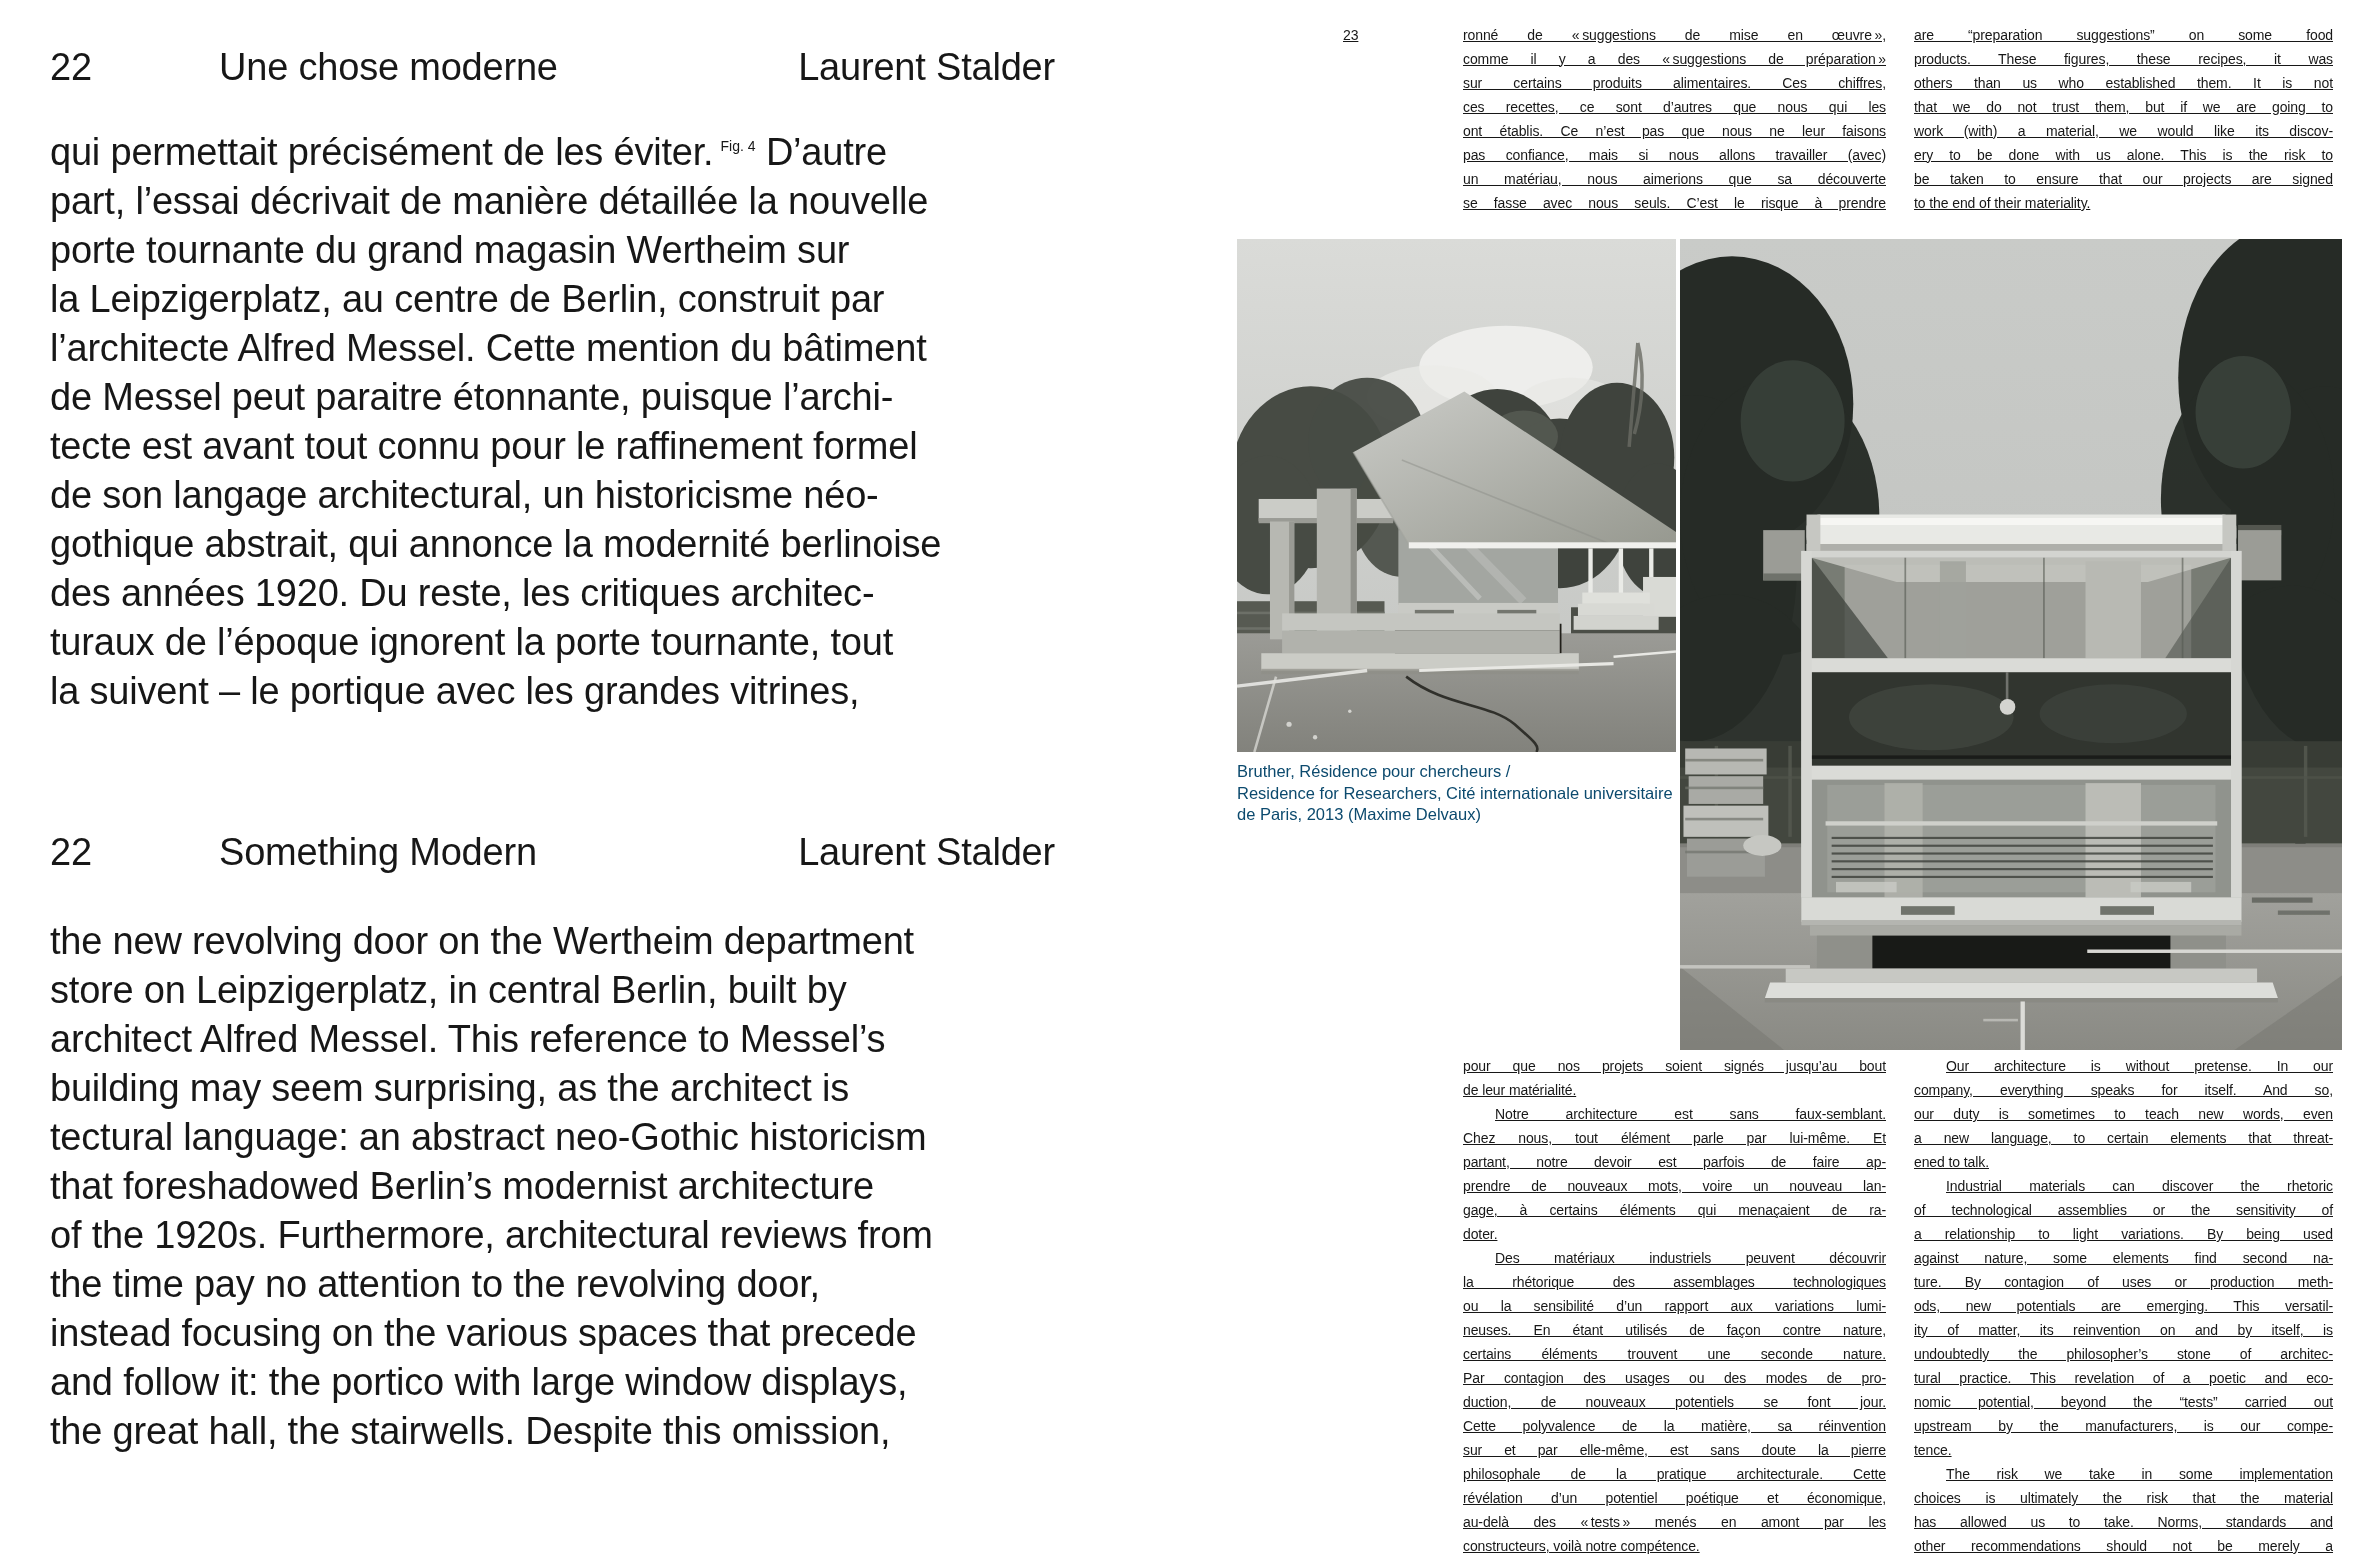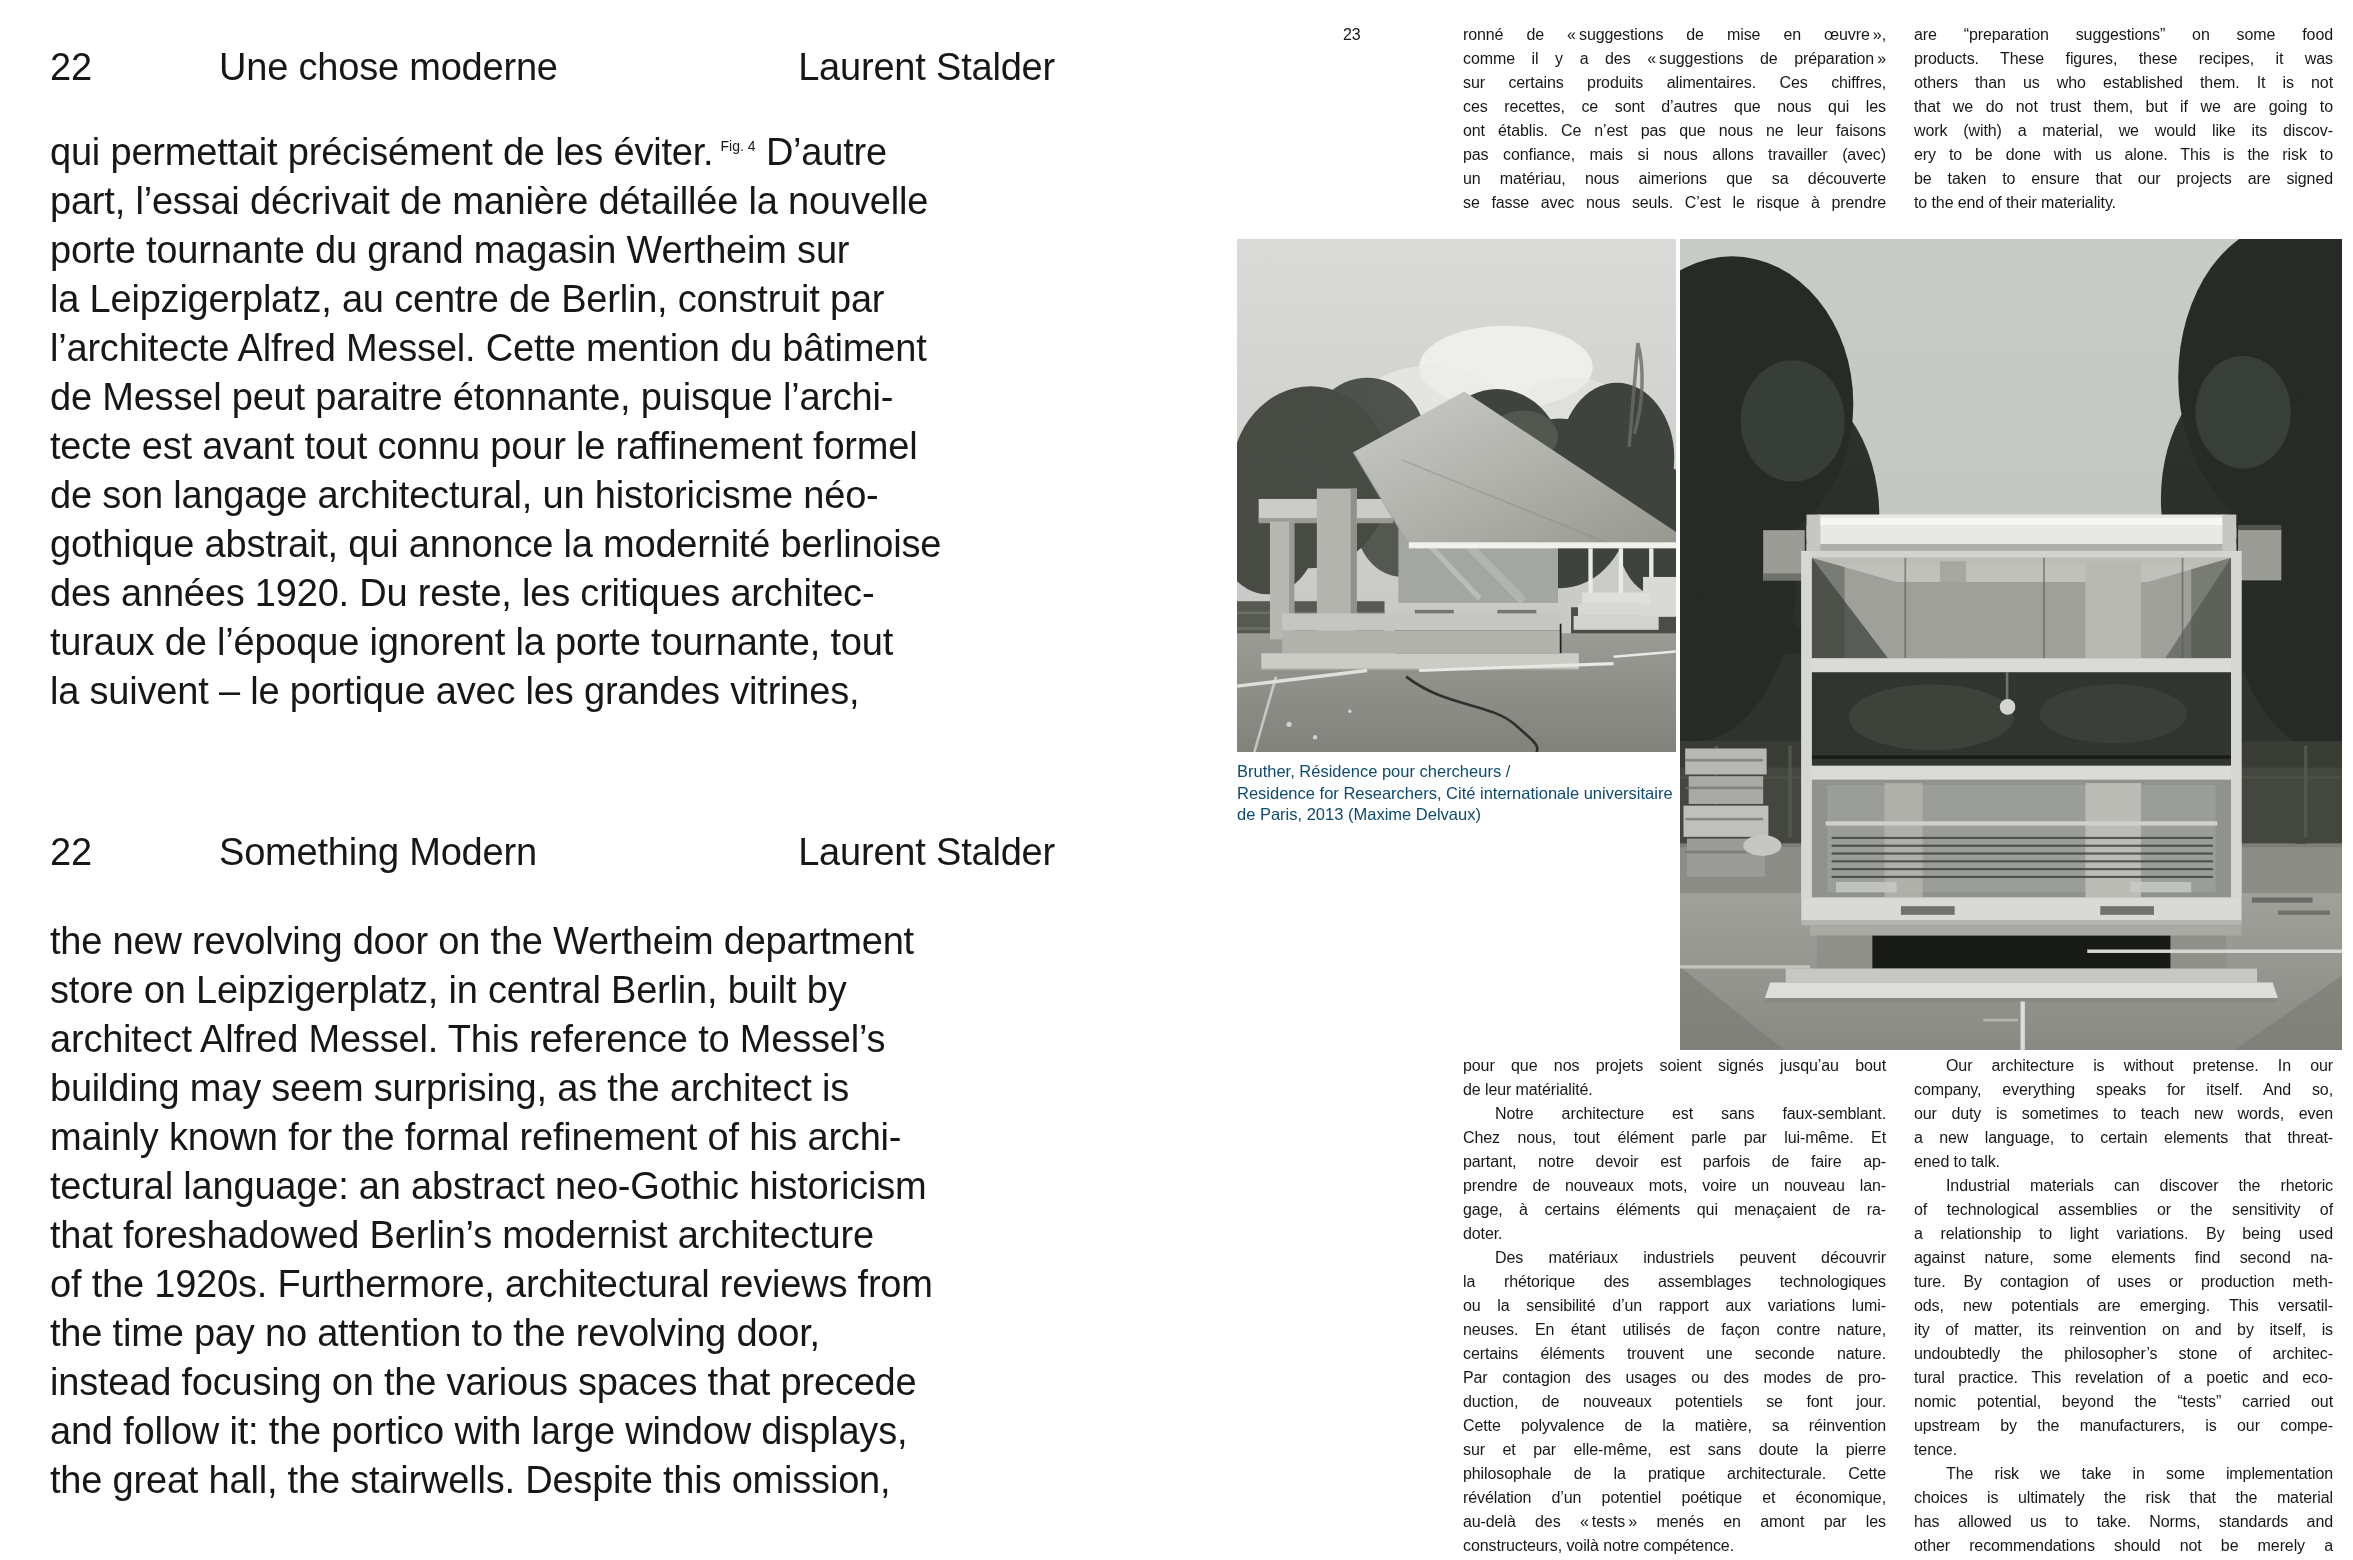--- a/index.html
+++ b/index.html
@@ -3,21 +3,21 @@
 <meta charset="utf-8">
 <style>
   html,body{margin:0;padding:0;background:#e9e9e9;}
   .spread{
     position:relative;width:2354px;height:1561px;background:#ffffff;
     font-family:"Liberation Sans","DejaVu Sans",sans-serif;color:#171717;
     overflow:hidden;
   }
   .abs{position:absolute;}
   .lg{font-size:38px;line-height:49px;letter-spacing:-0.2px;}
-  .sm{font-size:16px;line-height:24px;letter-spacing:-0.1px;}
+  .sm{font-size:14px;line-height:24px;letter-spacing:-0.1px;text-decoration:underline;}
   .cap{font-size:16.5px;line-height:21.7px;color:#0c4a6e;}
   .header{display:flex;}
   .h-num{width:169px;flex:none;}
   .h-author{margin-left:auto;}
   .ln{white-space:nowrap;}
   .col .ln{white-space:normal;}
   .just{text-align:justify;text-align-last:justify;}
   .ind{padding-left:32px;}
   .para{margin:0;}
   sup.fig{font-size:14px;line-height:0;vertical-align:baseline;position:relative;top:-14px;margin:0 10.4px 0 7px;letter-spacing:0;}
@@ -61,21 +61,20 @@
       <span class="h-num">22</span>
       <span class="h-title">Something Modern</span>
       <span class="h-author">Laurent Stalder</span>
     </div>
 
     <div class="abs lg" style="left:50px;top:917px;width:1009px;">
         <div class="ln">the new revolving door on the Wertheim department</div>
         <div class="ln">store on Leipzigerplatz, in central Berlin, built by</div>
         <div class="ln">architect Alfred Messel. This reference to Messel’s</div>
         <div class="ln">building may seem surprising, as the architect is</div>
-        <div class="ln">mainly known for the formal refinement of his archi-</div>
         <div class="ln">tectural language: an abstract neo-Gothic historicism</div>
         <div class="ln">that foreshadowed Berlin’s modernist architecture</div>
         <div class="ln">of the 1920s. Furthermore, architectural reviews from</div>
         <div class="ln">the time pay no attention to the revolving door,</div>
         <div class="ln">instead focusing on the various spaces that precede</div>
         <div class="ln">and follow it: the portico with large window displays,</div>
         <div class="ln">the great hall, the stairwells. Despite this omission,</div>
       </div>
   </section>
 

